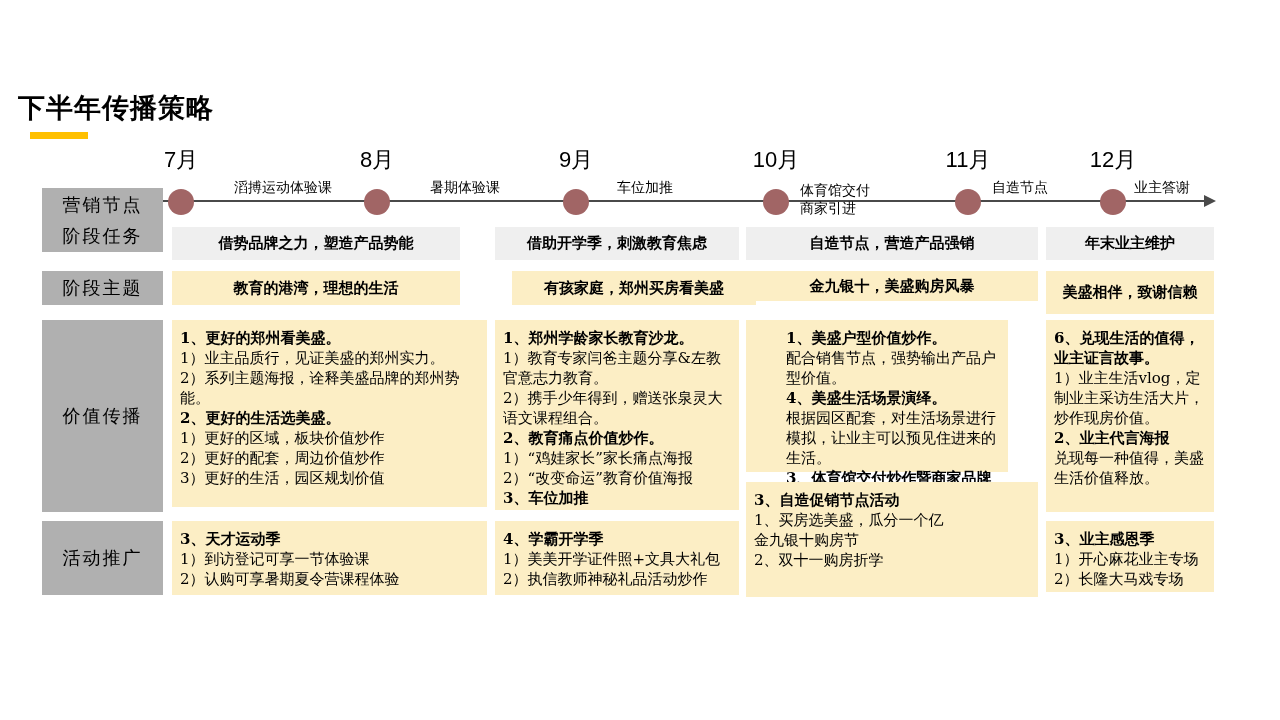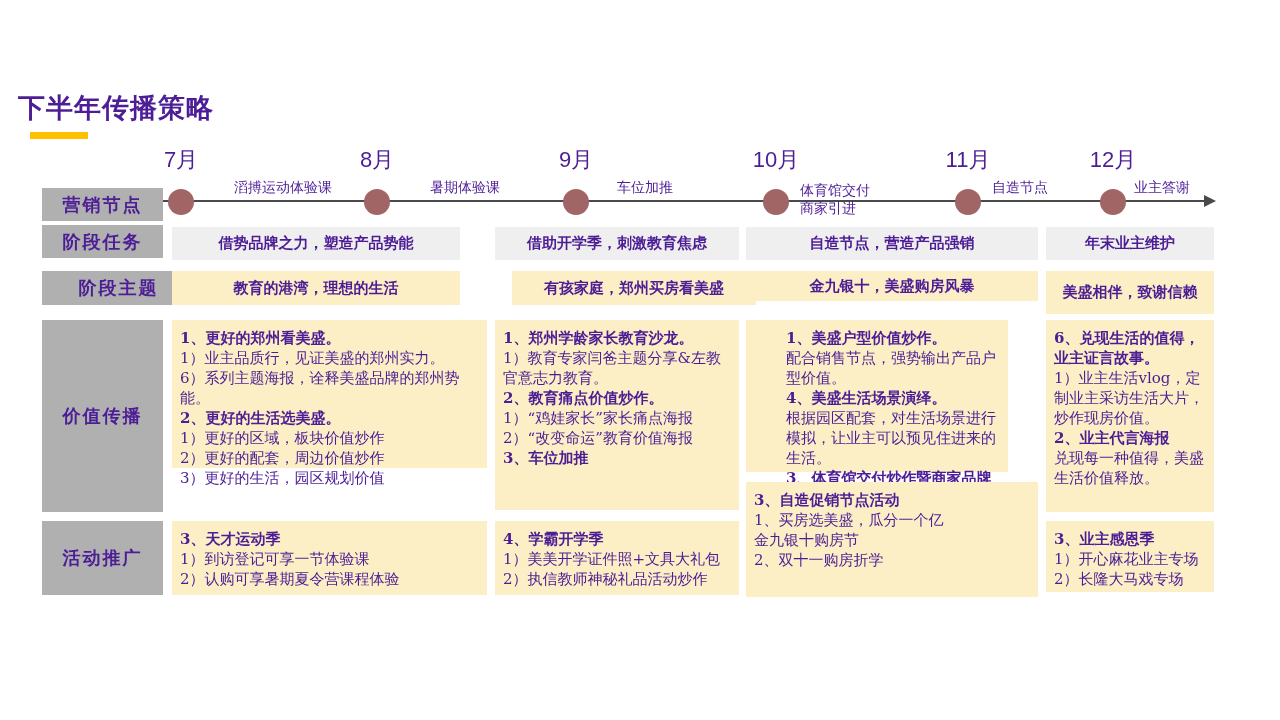--- a/index.html
+++ b/index.html
@@ -1,27 +1,27 @@
 <!DOCTYPE html>
 <html><head>
 <meta charset="utf-8">
 <style>
   html,body{margin:0;padding:0;background:#fff;}
   .canvas{position:relative;width:1280px;height:720px;background:#ffffff;
-          font-family:"Liberation Sans",sans-serif;color:#4c1d95;overflow:hidden;}
+          font-family:"Liberation Sans",sans-serif;color:#000000;overflow:hidden;}
   .abs{position:absolute;}
   .title{font-family:"DejaVu Serif",serif;font-weight:bold;font-size:27px;letter-spacing:1px;}
   .underline{background:#FFC000;}
   .month{font-size:22px;font-weight:500;text-align:center;}
   .tl-line{height:2px;background:#4A4A4A;}
   .tl-arrow{width:0;height:0;border-top:6px solid transparent;border-bottom:6px solid transparent;
             border-left:12px solid #4A4A4A;}
   .dot{width:26px;height:26px;border-radius:50%;background:#A16565;}
   .nodelabel{font-size:14px;line-height:15px;white-space:nowrap;font-family:"DejaVu Serif",serif;}
-  .rowlabel{background:#B0B0B0;font-weight:bold;font-size:18px;letter-spacing:2px;
+  .rowlabel{background:#B0B0B0;font-weight:normal;font-size:18px;letter-spacing:2px;
             display:flex;align-items:center;justify-content:center;text-align:center;
             font-family:"DejaVu Serif",serif;}
   .taskbox{background:#EFEFEF;font-weight:bold;font-size:15px;
            display:flex;align-items:center;justify-content:center;text-align:center;
            font-family:"DejaVu Serif",serif;}
   .themebox{background:#FCEEC5;font-weight:bold;font-size:15px;
             display:flex;align-items:center;justify-content:center;text-align:center;
             font-family:"DejaVu Serif",serif;}
   .vbox{background:#FCEEC5;font-size:15px;line-height:20px;padding:8px 8px;
         box-sizing:border-box;font-family:"DejaVu Serif",serif;}
@@ -55,48 +55,49 @@
 
   <div class="abs nodelabel" style="left:234px;top:180px;">滔搏运动体验课</div>
   <div class="abs nodelabel" style="left:430px;top:180px;">暑期体验课</div>
   <div class="abs nodelabel" style="left:617px;top:180px;">车位加推</div>
   <div class="abs nodelabel" style="left:800px;top:183px;">体育馆交付</div>
   <div class="abs nodelabel" style="left:800px;top:201px;">商家引进</div>
   <div class="abs nodelabel" style="left:992px;top:180px;">自造节点</div>
   <div class="abs nodelabel" style="left:1134px;top:180px;">业主答谢</div>
 
   <div class="abs rowlabel" style="left:42px;top:188px;width:121px;height:33px;">营销节点</div>
-  <div class="abs rowlabel" style="left:42px;top:225px;width:121px;height:33px;">阶段任务</div>
-  <div class="abs rowlabel" style="left:42px;top:271px;width:121px;height:34px;padding-left:16px;">阶段主题</div>
+  <div class="abs rowlabel" style="left:42px;top:219px;width:121px;height:33px;">阶段任务</div>
+  <div class="abs rowlabel" style="left:42px;top:271px;width:121px;height:34px;">阶段主题</div>
   <div class="abs rowlabel" style="left:42px;top:521px;width:121px;height:74px;">活动推广</div>
   <div class="abs rowlabel" style="left:42px;top:320px;width:121px;height:192px;">价值传播</div>
 
   <div class="abs taskbox" style="left:172px;top:227px;width:288px;height:33px;">借势品牌之力，塑造产品势能</div>
   <div class="abs taskbox" style="left:495px;top:227px;width:244px;height:33px;">借助开学季，刺激教育焦虑</div>
   <div class="abs taskbox" style="left:746px;top:227px;width:292px;height:33px;">自造节点，营造产品强销</div>
   <div class="abs taskbox" style="left:1046px;top:227px;width:168px;height:33px;">年末业主维护</div>
 
   <div class="abs themebox" style="left:172px;top:271px;width:288px;height:34px;">教育的港湾，理想的生活</div>
   <div class="abs themebox" style="left:512px;top:271px;width:244px;height:34px;">有孩家庭，郑州买房看美盛</div>
   <div class="abs themebox" style="left:746px;top:271px;width:292px;height:30px;">金九银十，美盛购房风暴</div>
   <div class="abs themebox" style="left:1046px;top:271px;width:168px;height:43px;">美盛相伴，致谢信赖</div>
 
-  <div class="abs vbox" style="left:172px;top:320px;width:315px;height:148px;">
+  <div class="abs vbox" style="left:172px;top:320px;width:315px;height:187px;">
     <div class="ln b">1、更好的郑州看美盛。</div>
     <div class="ln">1）业主品质行，见证美盛的郑州实力。</div>
-    <div class="ln">6）系列主题海报，诠释美盛品牌的郑州势能。</div>
+    <div class="ln">2）系列主题海报，诠释美盛品牌的郑州势能。</div>
     <div class="ln b">2、更好的生活选美盛。</div>
     <div class="ln">1）更好的区域，板块价值炒作</div>
     <div class="ln">2）更好的配套，周边价值炒作</div>
     <div class="ln">3）更好的生活，园区规划价值</div>
   </div>
 
   <div class="abs vbox" style="left:495px;top:320px;width:244px;height:190px;">
     <div class="ln b">1、郑州学龄家长教育沙龙。</div>
     <div class="ln">1）教育专家闫爸主题分享&amp;左教官意志力教育。</div>
+    <div class="ln">2）携手少年得到，赠送张泉灵大语文课程组合。</div>
     <div class="ln b">2、教育痛点价值炒作。</div>
     <div class="ln">1）“鸡娃家长”家长痛点海报</div>
     <div class="ln">2）“改变命运”教育价值海报</div>
     <div class="ln b">3、车位加推</div>
   </div>
 
   <div class="abs vbox" style="left:746px;top:320px;width:262px;height:152px;padding-left:40px;">
     <div class="ln b">1、美盛户型价值炒作。</div>
     <div class="ln">配合销售节点，强势输出产品户型价值。</div>
     <div class="ln b">4、美盛生活场景演绎。</div>

